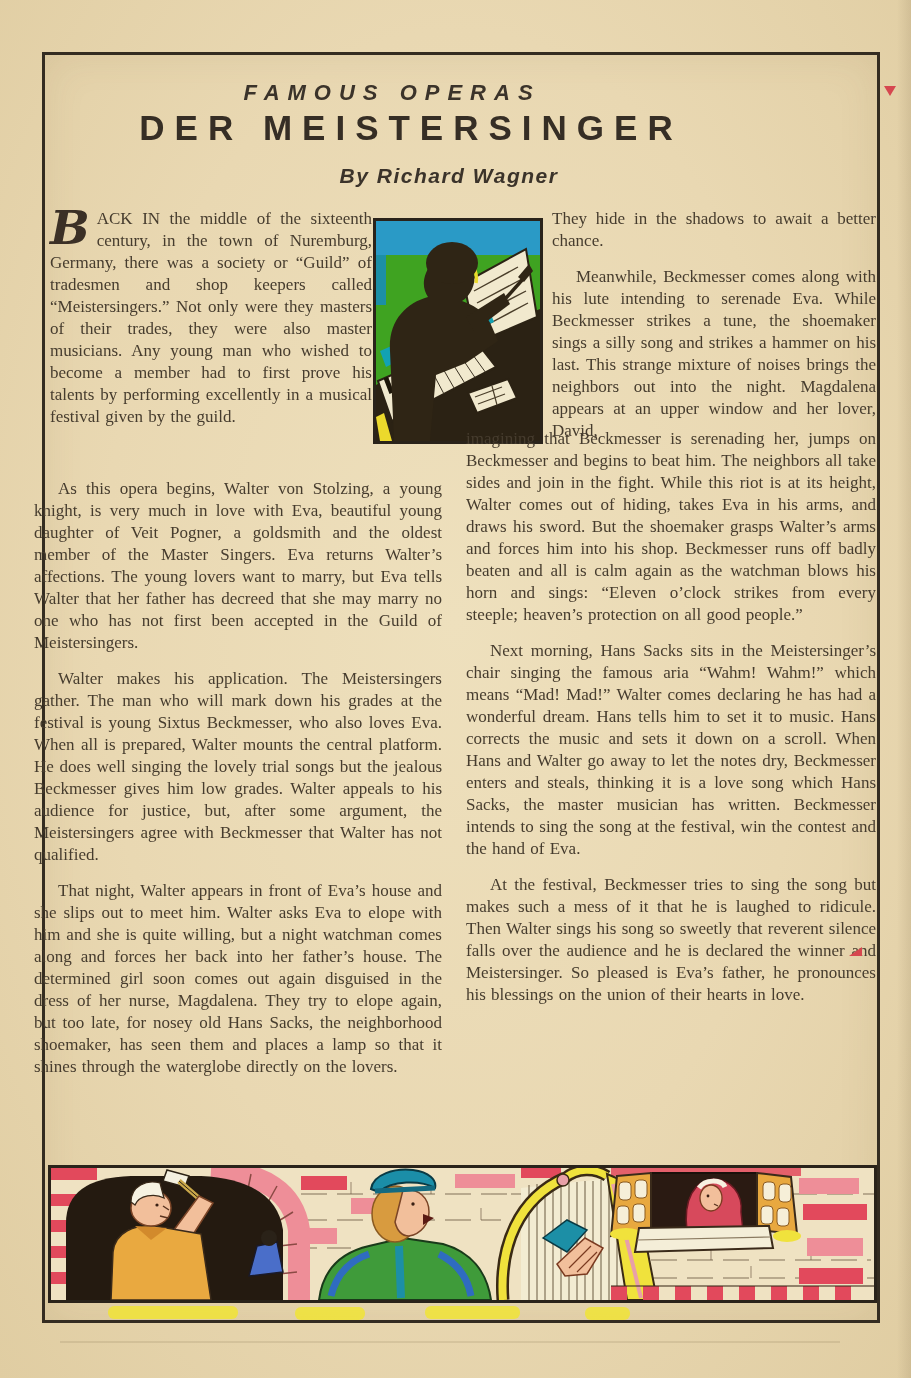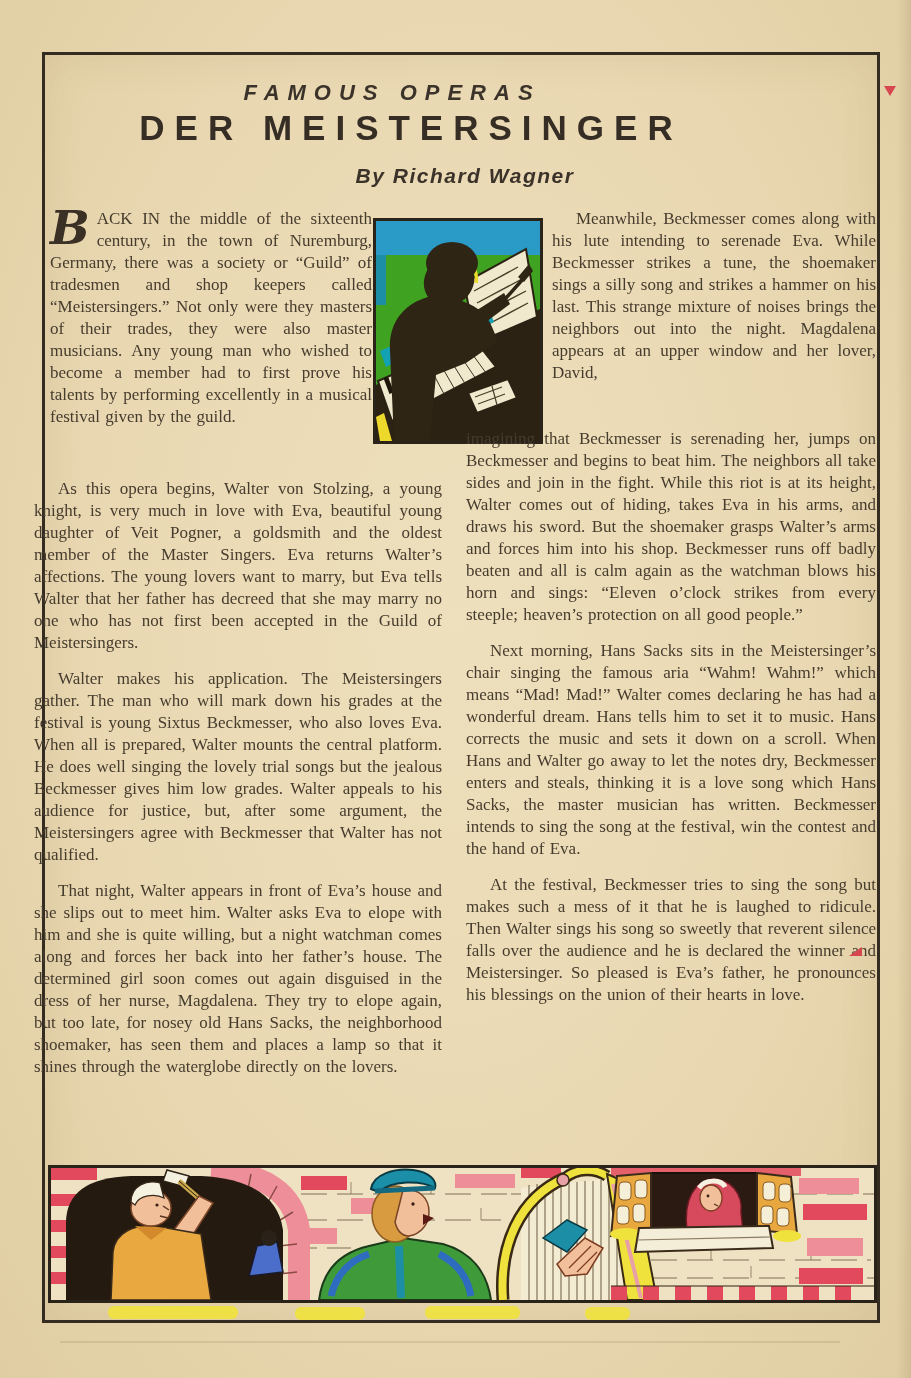--- a/index.html
+++ b/index.html
@@ -21,21 +21,21 @@
     position:absolute;left:42px;top:80px;width:700px;text-align:center;
     font-family:"Liberation Sans", sans-serif;font-weight:bold;font-style:italic;
     font-size:22px;letter-spacing:8px;color:#3b332a;
   }
   .main-title{
     position:absolute;left:42px;top:108px;width:738px;text-align:center;
     font-family:"Liberation Sans", sans-serif;font-weight:bold;
     font-size:35px;letter-spacing:10px;color:#362e25;
   }
   .byline{
-    position:absolute;left:46px;top:164px;width:838px;text-align:center;
+    position:absolute;left:30px;top:164px;width:838px;text-align:center;
     font-family:"Liberation Sans", sans-serif;font-weight:bold;font-style:italic;
     font-size:21px;letter-spacing:1.5px;color:#3b332a;
   }
   .tblock{position:absolute;color:#463c2e;font-size:17px;line-height:22px;text-align:justify;word-spacing:1px;}
   .tblock p{margin:0 0 14px 0;}
   .tblock p.indent{text-indent:24px;}
   .tblock p:last-child{margin-bottom:0;}
   .dropcap{
     float:left;
     font-family:"DejaVu Serif", serif;font-style:italic;font-weight:bold;
@@ -103,20 +103,21 @@
         <path d="M18,220 L14,130 C12,100 30,82 52,76 C48,70 46,62 50,52 C54,40 66,32 78,34 C92,36 100,48 98,62 C96,70 92,76 86,80 C104,86 112,96 116,106 L122,120 L90,142 L60,154 L54,220 Z" fill="#2f2515"></path>
         <ellipse cx="76" cy="42" rx="26" ry="21" fill="#2f2515"></ellipse>
         <polygon points="90,96 128,72 134,83 98,110" fill="#2f2515"></polygon>
         <path d="M130,77 L147,58" stroke="#2f2515" stroke-width="3.5"></path>
         <polygon points="142,56 153,43 157,50 148,61" fill="#2f2515"></polygon>
       </g>
     </svg>
   </div>
 
   <div class="tblock" style="left:552px;top:208px;width:324px;">
+    <p>They hide in the shadows to await a better chance.</p>
     <p class="indent">Meanwhile, Beckmesser comes along with his lute intending to serenade Eva. While Beckmesser strikes a tune, the shoemaker sings a silly song and strikes a hammer on his last. This strange mixture of noises brings the neighbors out into the night. Magdalena appears at an upper window and her lover, David,</p>
   </div>
 
   <div class="tblock" style="left:466px;top:428px;width:410px;">
     <p>imagining that Beckmesser is serenading her, jumps on Beckmesser and begins to beat him. The neighbors all take sides and join in the fight. While this riot is at its height, Walter comes out of hiding, takes Eva in his arms, and draws his sword. But the shoemaker grasps Walter’s arms and forces him into his shop. Beckmesser runs off badly beaten and all is calm again as the watchman blows his horn and sings: “Eleven o’clock strikes from every steeple; heaven’s protection on all good people.”</p>
     <p class="indent">Next morning, Hans Sacks sits in the Meistersinger’s chair singing the famous aria “Wahm! Wahm!” which means “Mad! Mad!” Walter comes declaring he has had a wonderful dream. Hans tells him to set it to music. Hans corrects the music and sets it down on a scroll. When Hans and Walter go away to let the notes dry, Beckmesser enters and steals, thinking it is a love song which Hans Sacks, the master musician has written. Beckmesser intends to sing the song at the festival, win the contest and the hand of Eva.</p>
     <p class="indent">At the festival, Beckmesser tries to sing the song but makes such a mess of it that he is laughed to ridicule. Then Walter sings his song so sweetly that reverent silence falls over the audience and he is declared the winner and Meistersinger. So pleased is Eva’s father, he pronounces his blessings on the union of their hearts in love.</p>
   </div>
 
   <div class="tblock" style="left:34px;top:478px;width:408px;">

